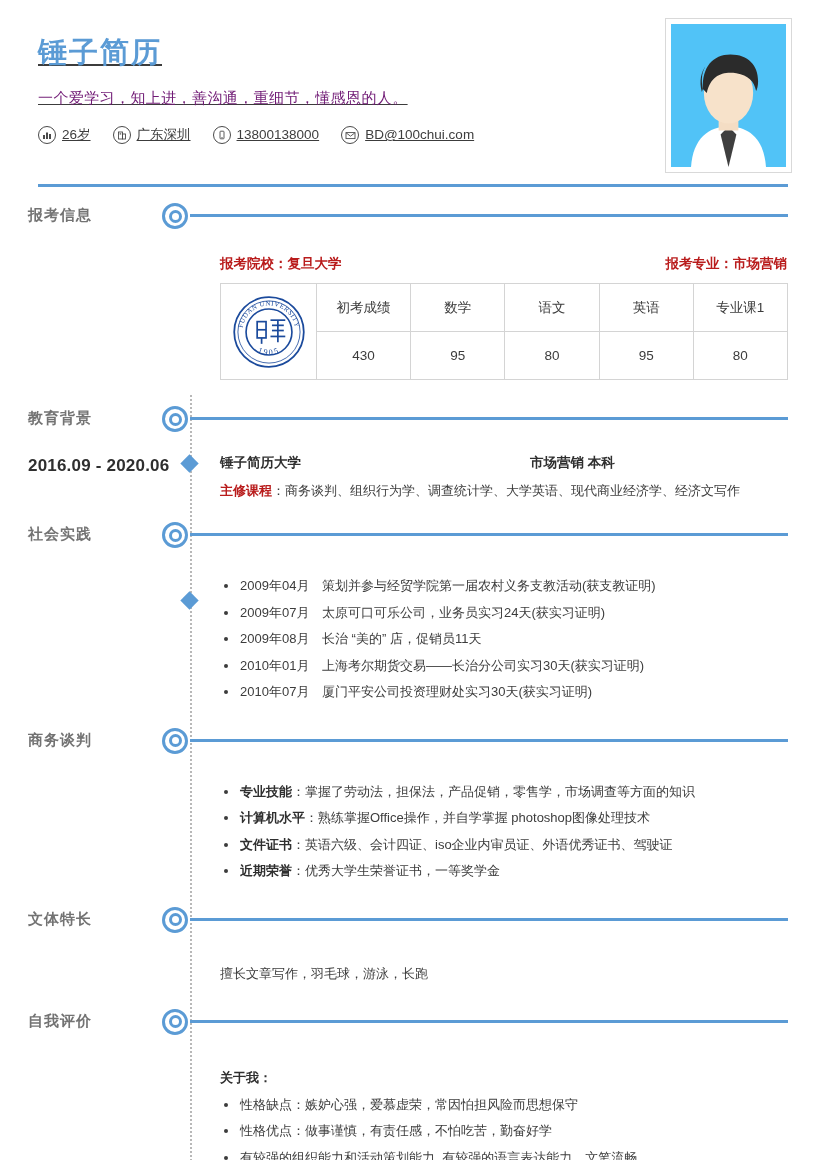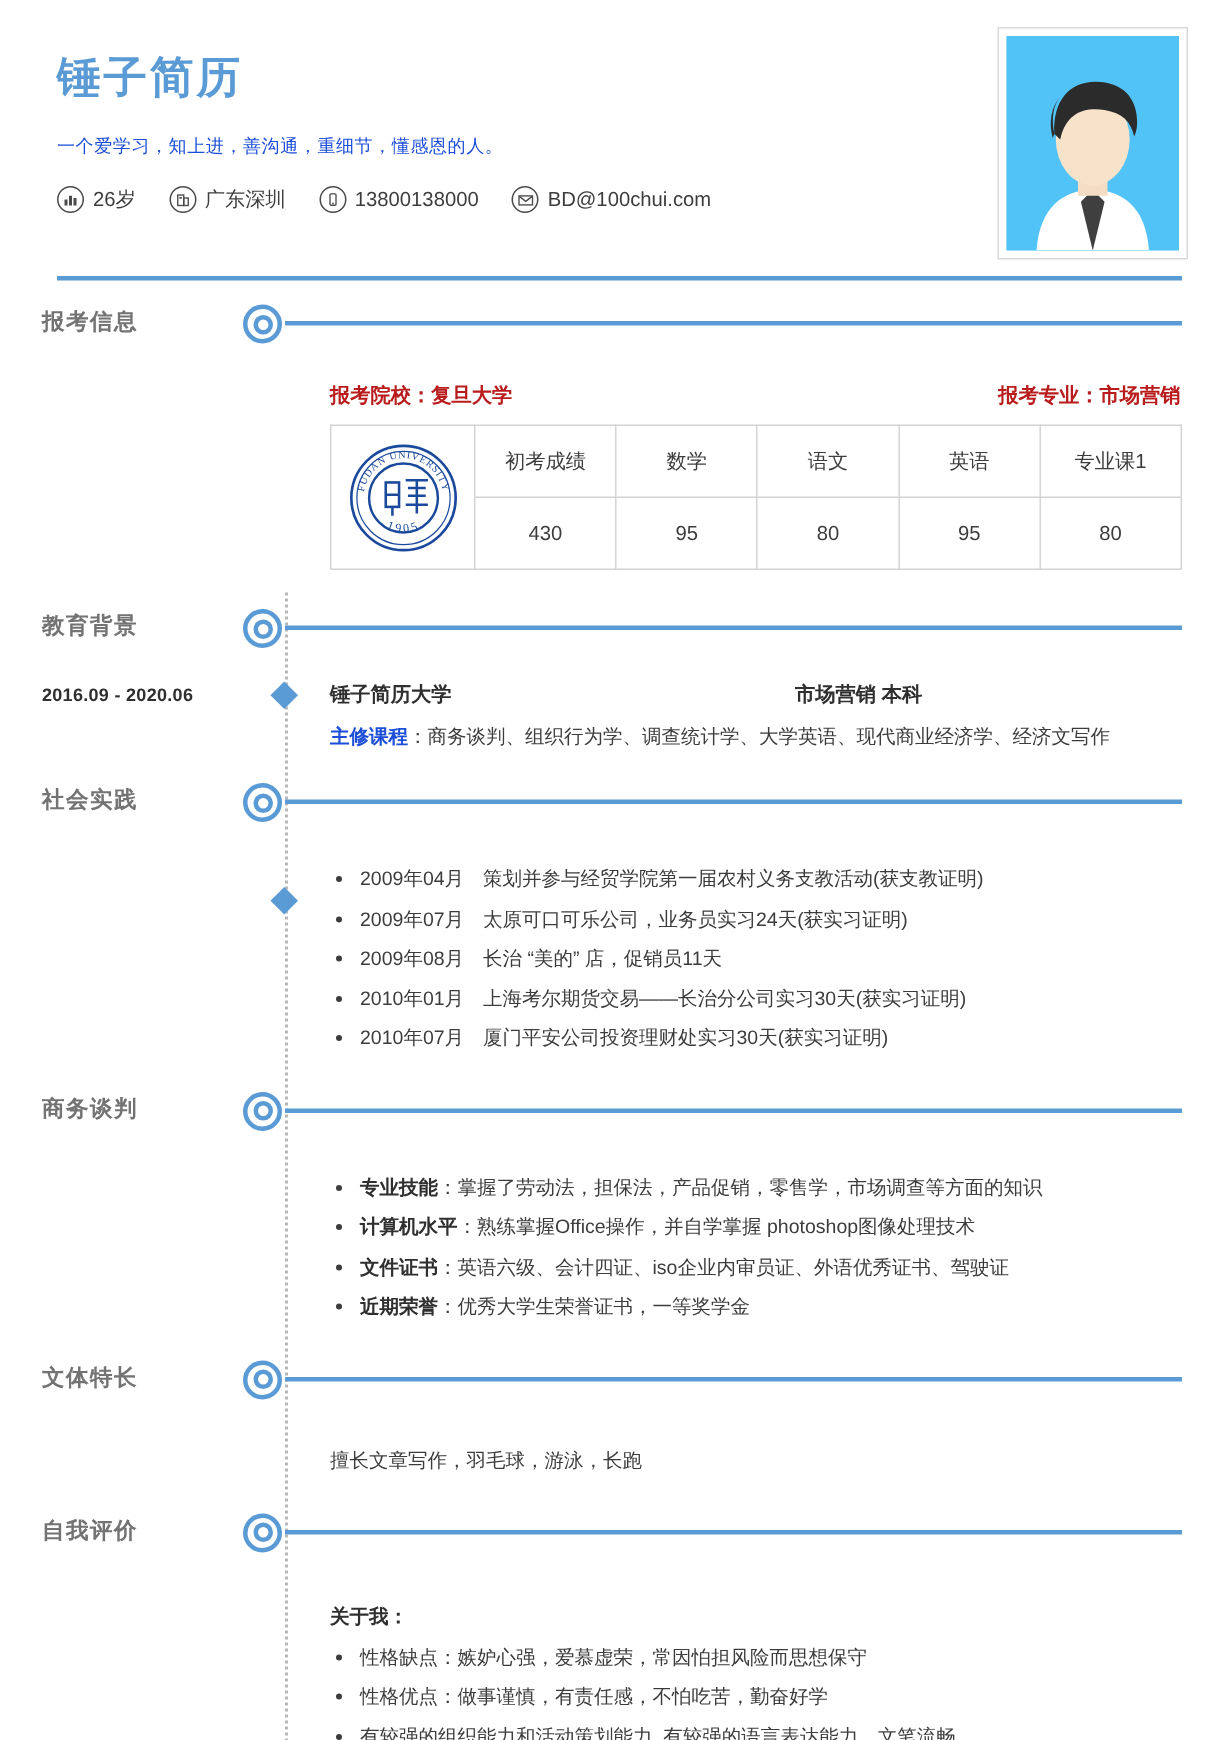--- a/index.html
+++ b/index.html
@@ -16,32 +16,33 @@
     overflow: hidden;
     -webkit-font-smoothing: antialiased;
   }
 
   
   .header {
     position: relative;
     padding: 30px 40px 0 38px;
     height: 155px;
     box-sizing: border-box;
+    text-decoration: underline;
   }
   .name-title {
     font-size: 29px;
     font-weight: bold;
     color: #5b9bd5;
     letter-spacing: 2px;
     line-height: 1;
     margin: 8px 0 0 0;
   }
   .tagline {
-    font-size: 12px;
-    color: #1d4ed8;
+    font-size: 15px;
+    color: #701a75;
     margin-top: 22px;
     letter-spacing: 0.4px;
   }
   .contact-row {
     margin-top: 18px;
     display: flex;
     align-items: center;
     font-size: 13.5px;
     color: #3d3d3d;
   }
@@ -207,21 +208,21 @@
   
   .edu-row {
     position: relative;
     margin-top: 6px;
   }
   .edu-date {
     position: absolute;
     left: 28px;
     top: 2px;
     width: 150px;
-    font-size: 12px;
+    font-size: 17px;
     font-weight: bold;
     color: #2f2f2f;
     letter-spacing: 0.2px;
   }
   .diamond {
     position: absolute;
     left: 183px;
     top: 3px;
     width: 13px;
     height: 13px;
@@ -235,21 +236,21 @@
     font-weight: bold;
     font-size: 13.5px;
     color: #2f2f2f;
   }
   .edu-school { width: 310px; }
   .edu-line2 {
     margin-top: 10px;
     font-size: 13px;
     color: #3c3c3c;
   }
-  .edu-line2 b { color: #1d4ed8; }
+  .edu-line2 b { color: #b91c1c; }
 
   
   ul.bl {
     margin: 0;
     padding: 0;
     list-style: none;
   }
   ul.bl li {
     position: relative;
     padding-left: 20px;

